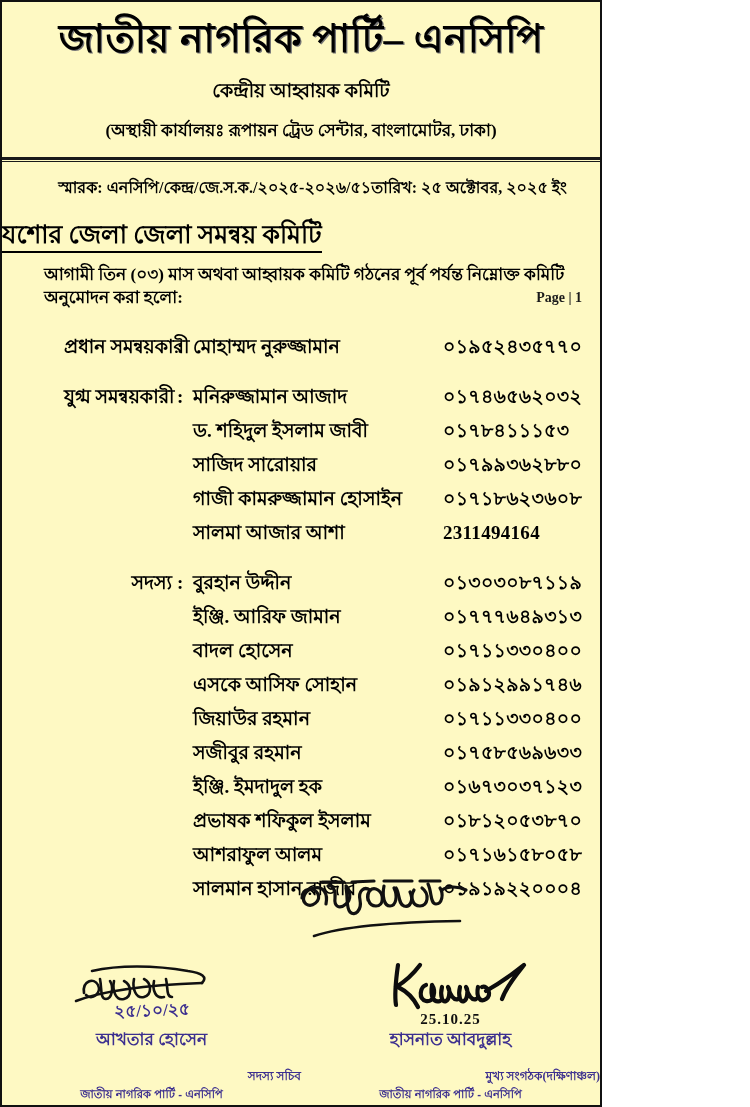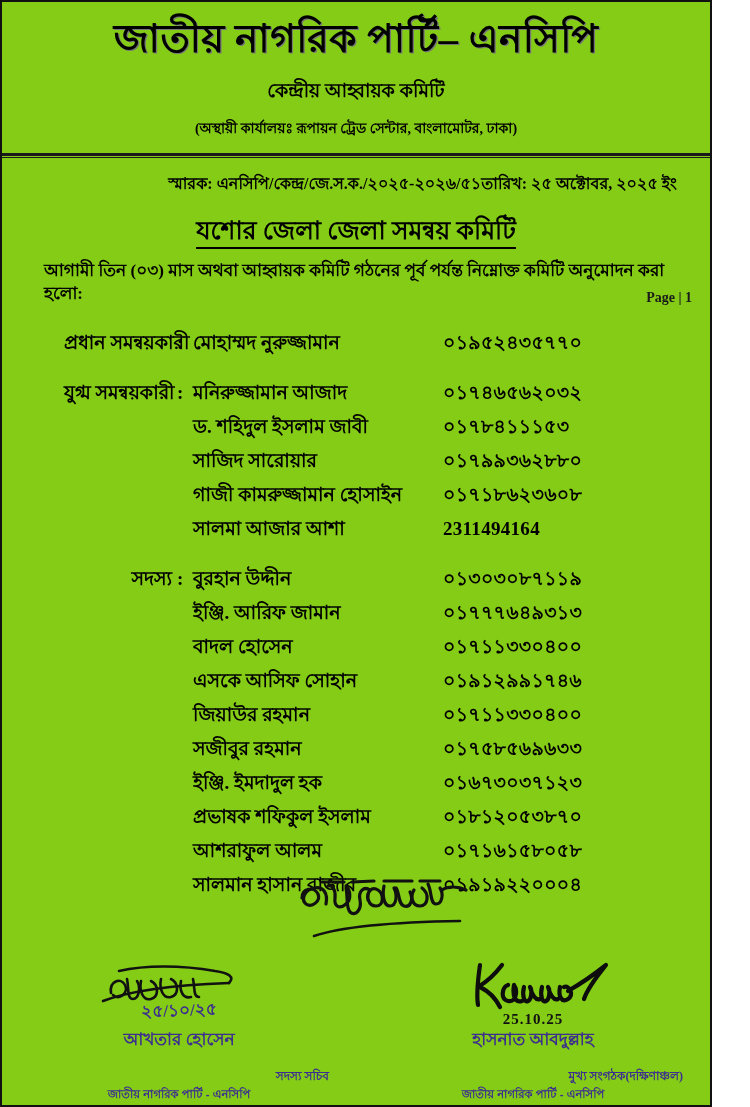--- a/index.html
+++ b/index.html
@@ -6,23 +6,23 @@
     margin: 0;
     padding: 0;
     background: #ffffff;
   }
   body {
     font-family: "Liberation Sans", "DejaVu Sans", sans-serif;
     color: #000000;
   }
   .page {
     position: relative;
-    width: 712px;
+    width: 602px;
     height: 1107px;
-    background: #84cc16;
+    background: #fef9c3;
     box-sizing: border-box;
     border: 2px solid #111111;
     overflow: hidden;
   }
 
   
   .letterhead {
     padding-top: 14px;
     text-align: center;
   }
@@ -36,21 +36,21 @@
     margin: 0 0 14px 0;
   }
   .org-sub1 {
     font-family: "Liberation Serif", "DejaVu Serif", serif;
     font-size: 19px;
     font-weight: 600;
     margin: 0 0 9px 0;
   }
   .org-sub2 {
     font-family: "Liberation Serif", "DejaVu Serif", serif;
-    font-size: 14px;
+    font-size: 17px;
     font-weight: 600;
     margin: 0 0 12px 0;
   }
 
   .rule-double {
     width: 100%;
     height: 5px;
     border-top: 3px solid #1a1a1a;
     border-bottom: 1px solid #1a1a1a;
     box-sizing: border-box;
@@ -62,21 +62,20 @@
     justify-content: flex-end;
     align-items: baseline;
     padding: 13px 33px 0 48px;
     font-family: "Liberation Serif", "DejaVu Serif", serif;
     font-size: 16px;
     font-weight: 600;
   }
 
   
   .doc-title-wrap {
-    text-align: center;
     margin-top: 17px;
   }
   .doc-title {
     display: inline-block;
     font-family: "Liberation Serif", "DejaVu Serif", serif;
     font-size: 25px;
     font-weight: bold;
     border-bottom: 2px solid #000;
     padding-bottom: 1px;
     line-height: 1.25;

